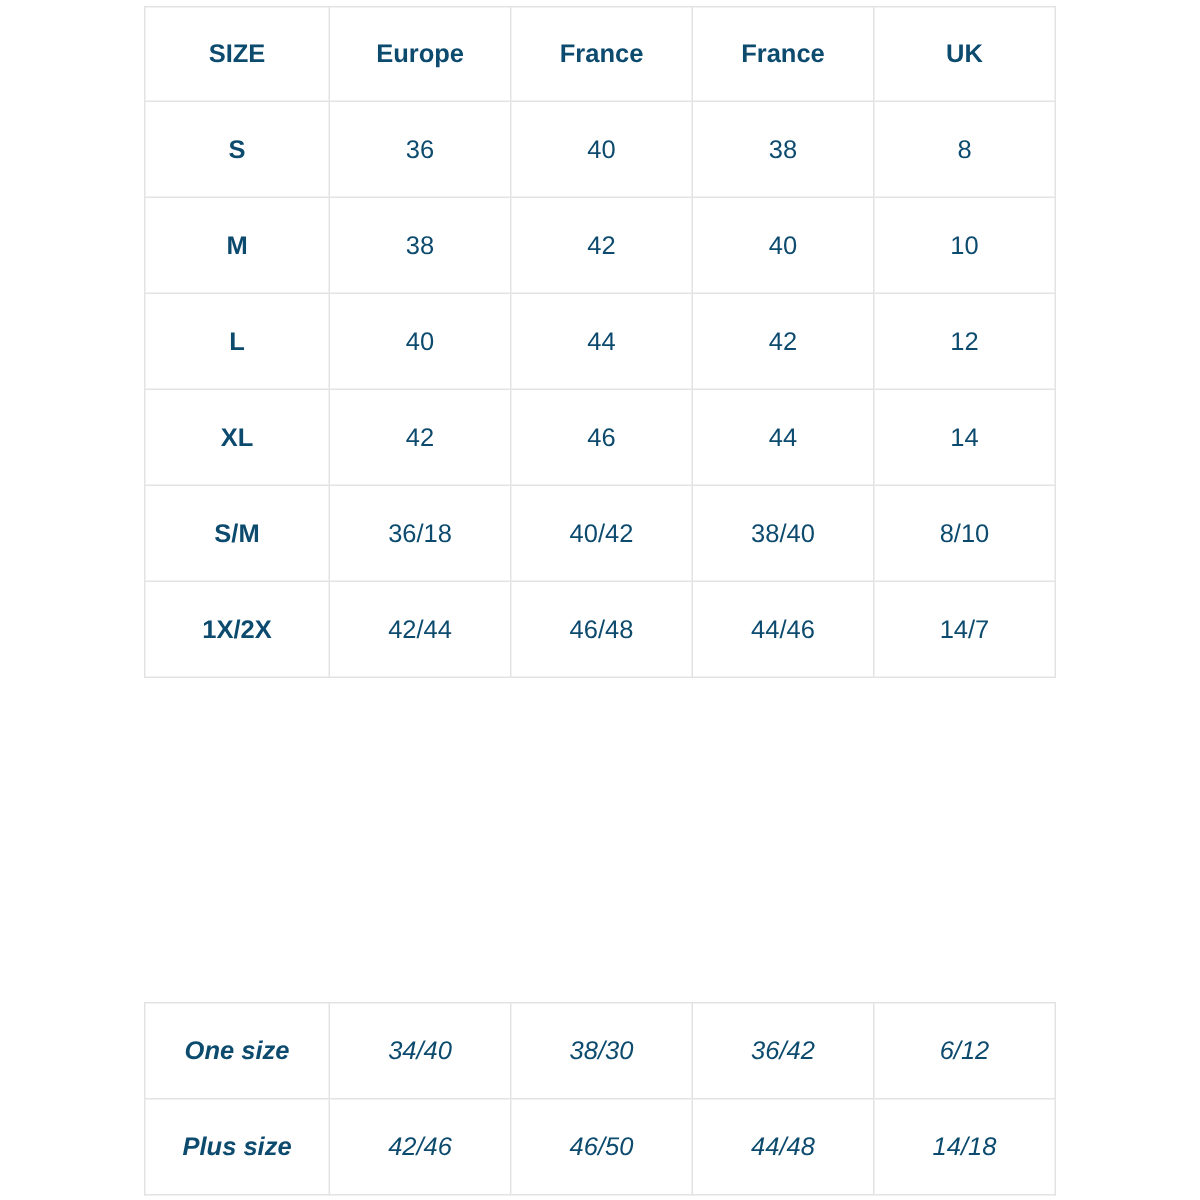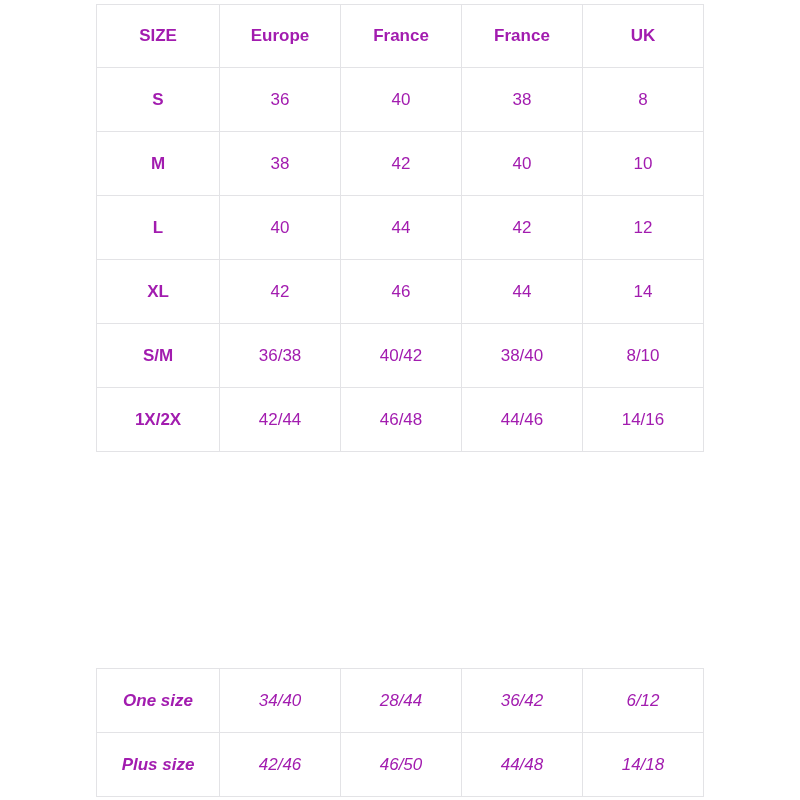--- a/index.html
+++ b/index.html
@@ -31,21 +31,21 @@
     border-collapse: collapse;
     width: 608px;
     table-layout: fixed;
   }
   table.size-table td,
   table.size-table th {
     border: 1px solid #e3e3e6;
     text-align: center;
     vertical-align: middle;
     font-size: 17px;
-    color: #a21caf;
+    color: #0c4a6e;
     font-weight: 400;
     padding: 0;
     height: 63px;
   }
   table.size-table th {
     font-weight: bold;
   }
   table.size-table td.rowhead,
   table.size-table th.rowhead {
     font-weight: bold;
@@ -110,50 +110,50 @@
         </tr>
         <tr>
           <td class="rowhead">XL</td>
           <td>42</td>
           <td>46</td>
           <td>44</td>
           <td>14</td>
         </tr>
         <tr>
           <td class="rowhead">S/M</td>
-          <td>36/38</td>
+          <td>36/18</td>
           <td>40/42</td>
           <td>38/40</td>
           <td>8/10</td>
         </tr>
         <tr>
           <td class="rowhead">1X/2X</td>
           <td>42/44</td>
           <td>46/48</td>
           <td>44/46</td>
-          <td>14/16</td>
+          <td>14/7</td>
         </tr>
       </tbody>
     </table>
   </div>
 
   <div class="table-wrap" id="secondary-table-wrap">
     <table class="size-table" id="secondary-table">
       <colgroup>
         <col class="c0">
           <col class="c1">
           <col class="c2">
           <col class="c3">
           <col class="c4">
       </colgroup>
       <tbody>
         <tr>
           <td class="rowhead">One size</td>
           <td>34/40</td>
-          <td>28/44</td>
+          <td>38/30</td>
           <td>36/42</td>
           <td>6/12</td>
         </tr>
         <tr>
           <td class="rowhead">Plus size</td>
           <td>42/46</td>
           <td>46/50</td>
           <td>44/48</td>
           <td>14/18</td>
         </tr>

